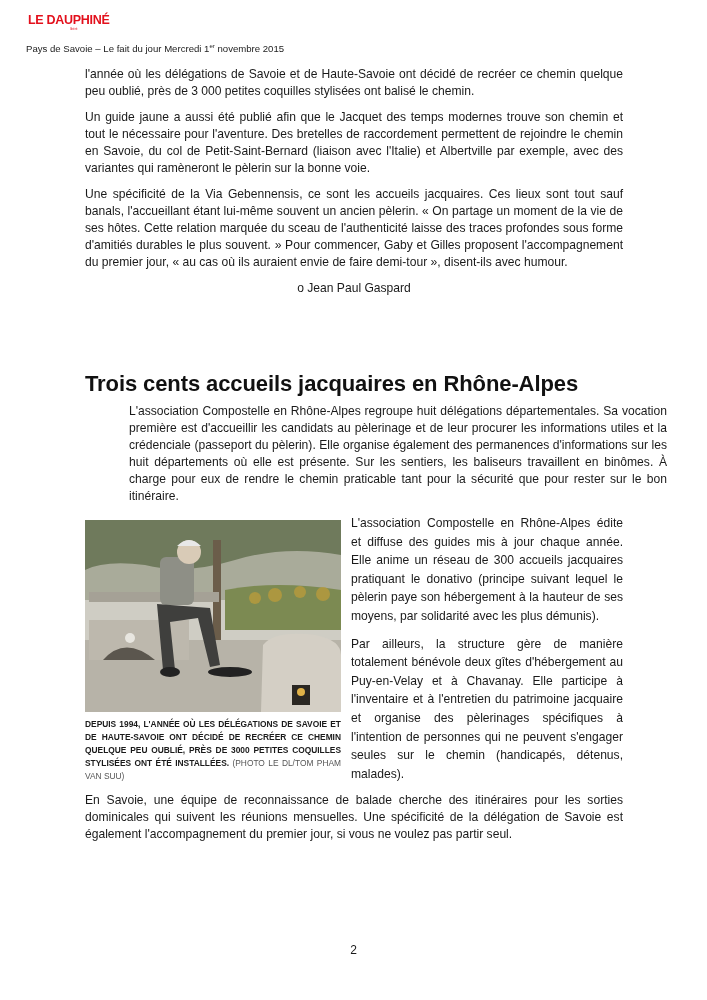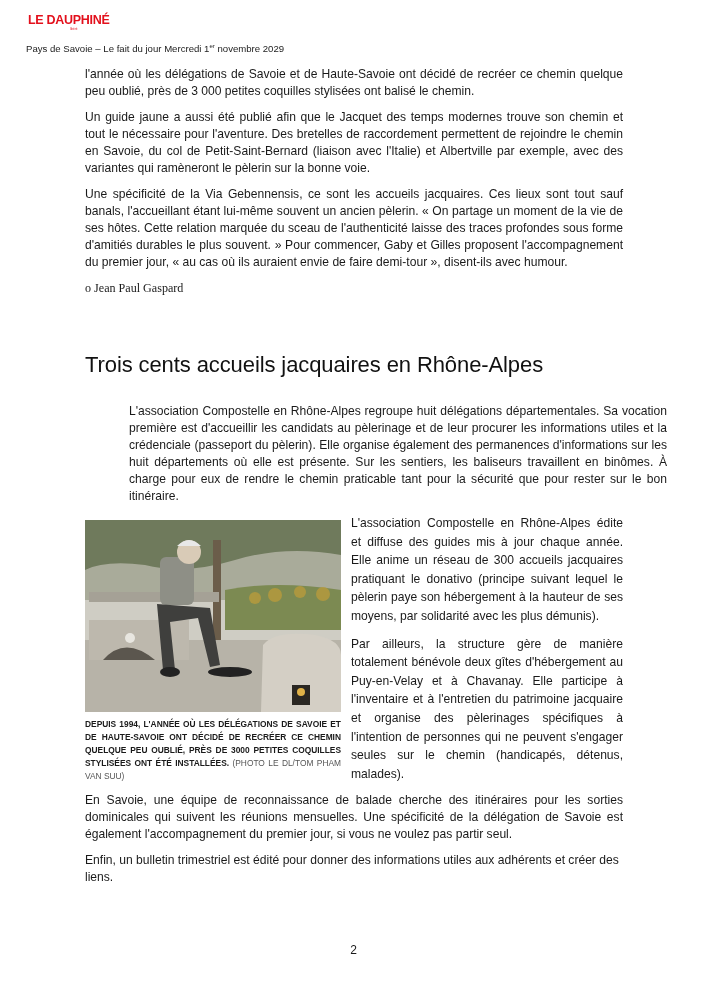--- a/index.html
+++ b/index.html
@@ -21,22 +21,22 @@
       position: absolute; left: 26px; top: 43px;
       font-size: 9.6px; color: #222;
     }
     .header-line sup { font-size: 6px; }
     .col {
       position: absolute; left: 85px; width: 538px;
       font-size: 12.1px; line-height: 17px; text-align: justify;
     }
     p { margin: 0 0 9px 0; }
     .h2 {
-      position: absolute; left: 85px; top: 352px;
-      font-size: 22px; font-weight: normal; color: #111; letter-spacing: -0.1px;
+      position: absolute; left: 85px; top: 371px;
+      font-size: 22px; font-weight: bold; color: #111; letter-spacing: -0.1px;
     }
     .photo {
       position: absolute; left: 85px; top: 520px; width: 256px; height: 192px;
       overflow: hidden; background: #c9c6bc;
     }
     .caption {
       position: absolute; left: 85px; top: 718px; width: 256px;
       font-size: 8.4px; line-height: 13px; text-align: justify; color: #1a1a1a;
     }
     .caption b { font-weight: bold; }
@@ -52,27 +52,27 @@
     }
   </style>
 </head>
 <body>
 
 <div class="logo">
   <span>LE DAUPHINÉ</span>
 </div>
 <div class="logo-sub">libéré</div>
 
-<div class="header-line"><span>Pays de Savoie – Le fait du jour Mercredi 1</span><sup>er</sup><span> novembre 2029</span></div>
+<div class="header-line"><span>Pays de Savoie – Le fait du jour Mercredi 1</span><sup>er</sup><span> novembre 2015</span></div>
 
 <div class="col" style="top:66px;">
   <p>l'année où les délégations de Savoie et de Haute-Savoie ont décidé de recréer ce chemin quelque peu oublié, près de 3 000 petites coquilles stylisées ont balisé le chemin.</p>
   <p>Un guide jaune a aussi été publié afin que le Jacquet des temps modernes trouve son chemin et tout le nécessaire pour l'aventure. Des bretelles de raccordement permettent de rejoindre le chemin en Savoie, du col de Petit-Saint-Bernard (liaison avec l'Italie) et Albertville par exemple, avec des variantes qui ramèneront le pèlerin sur la bonne voie.</p>
   <p>Une spécificité de la Via Gebennensis, ce sont les accueils jacquaires. Ces lieux sont tout sauf banals, l'accueillant étant lui-même souvent un ancien pèlerin. « On partage un moment de la vie de ses hôtes. Cette relation marquée du sceau de l'authenticité laisse des traces profondes sous forme d'amitiés durables le plus souvent. » Pour commencer, Gaby et Gilles proposent l'accompagnement du premier jour, « au cas où ils auraient envie de faire demi-tour », disent-ils avec humour.</p>
-  <p style="text-align:left;font-family:Liberation Serif, serif;">o Jean Paul Gaspard</p>
+  <p style="text-align:center;">o Jean Paul Gaspard</p>
 </div>
 
 <div class="h2">Trois cents accueils jacquaires en Rhône-Alpes</div>
 
 <div class="col" style="top:403px;margin-left:44px;">
   <p>L'association Compostelle en Rhône-Alpes regroupe huit délégations départementales. Sa vocation première est d'accueillir les candidats au pèlerinage et de leur procurer les informations utiles et la crédenciale (passeport du pèlerin). Elle organise également des permanences d'informations sur les huit départements où elle est présente. Sur les sentiers, les baliseurs travaillent en binômes. À charge pour eux de rendre le chemin praticable tant pour la sécurité que pour rester sur le bon itinéraire.</p>
 </div>
 
 <div class="photo">
   <svg width="256" height="192" viewBox="0 0 256 192">
@@ -108,16 +108,15 @@
   <b>DEPUIS 1994, L'ANNÉE OÙ LES DÉLÉGATIONS DE SAVOIE ET DE HAUTE-SAVOIE ONT DÉCIDÉ DE RECRÉER CE CHEMIN QUELQUE PEU OUBLIÉ, PRÈS DE 3000 PETITES COQUILLES STYLISÉES ONT ÉTÉ INSTALLÉES.</b><span class="credit"> (PHOTO LE DL/TOM PHAM VAN SUU)</span>
 </div>
 
 <div class="rcol" style="top:514px;">
   <p>L'association Compostelle en Rhône-Alpes édite et diffuse des guides mis à jour chaque année. Elle anime un réseau de 300 accueils jacquaires pratiquant le donativo (principe suivant lequel le pèlerin paye son hébergement à la hauteur de ses moyens, par solidarité avec les plus démunis).</p>
   <p>Par ailleurs, la structure gère de manière totalement bénévole deux gîtes d'hébergement au Puy-en-Velay et à Chavanay. Elle participe à l'inventaire et à l'entretien du patrimoine jacquaire et organise des pèlerinages spécifiques à l'intention de personnes qui ne peuvent s'engager seules sur le chemin (handicapés, détenus, malades).</p>
 </div>
 
 <div class="col" style="top:792px;">
   <p>En Savoie, une équipe de reconnaissance de balade cherche des itinéraires pour les sorties dominicales qui suivent les réunions mensuelles. Une spécificité de la délégation de Savoie est également l'accompagnement du premier jour, si vous ne voulez pas partir seul.</p>
-  <p style="text-align:left;">Enfin, un bulletin trimestriel est édité pour donner des informations utiles aux adhérents et créer des liens.</p>
 </div>
 
 <div class="pagenum">2</div>
 
 </body></html>

